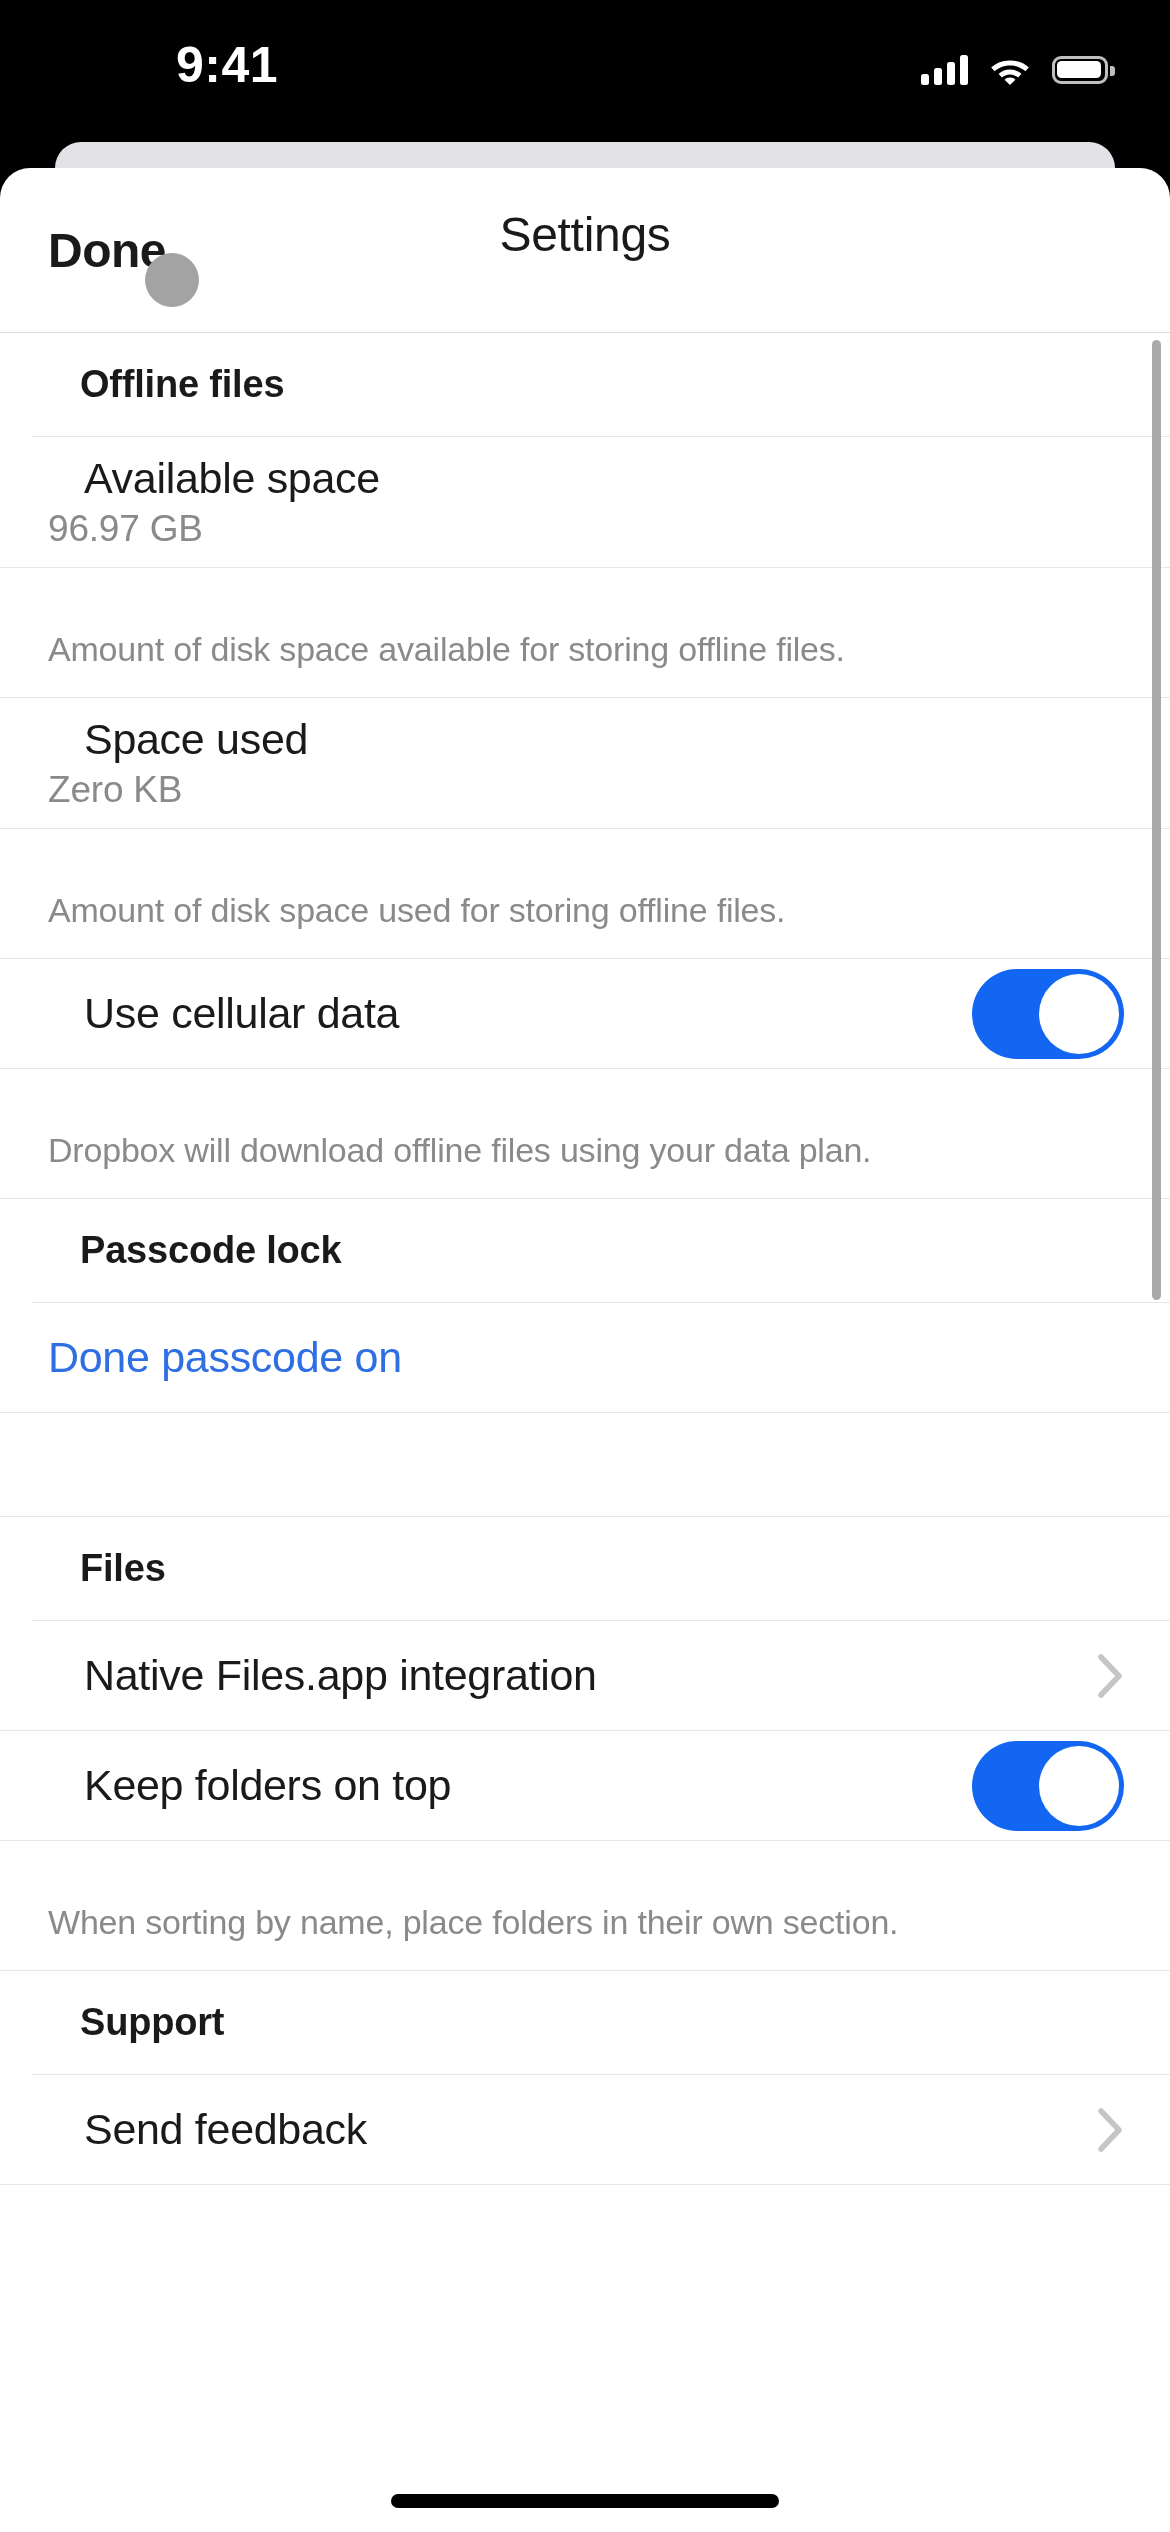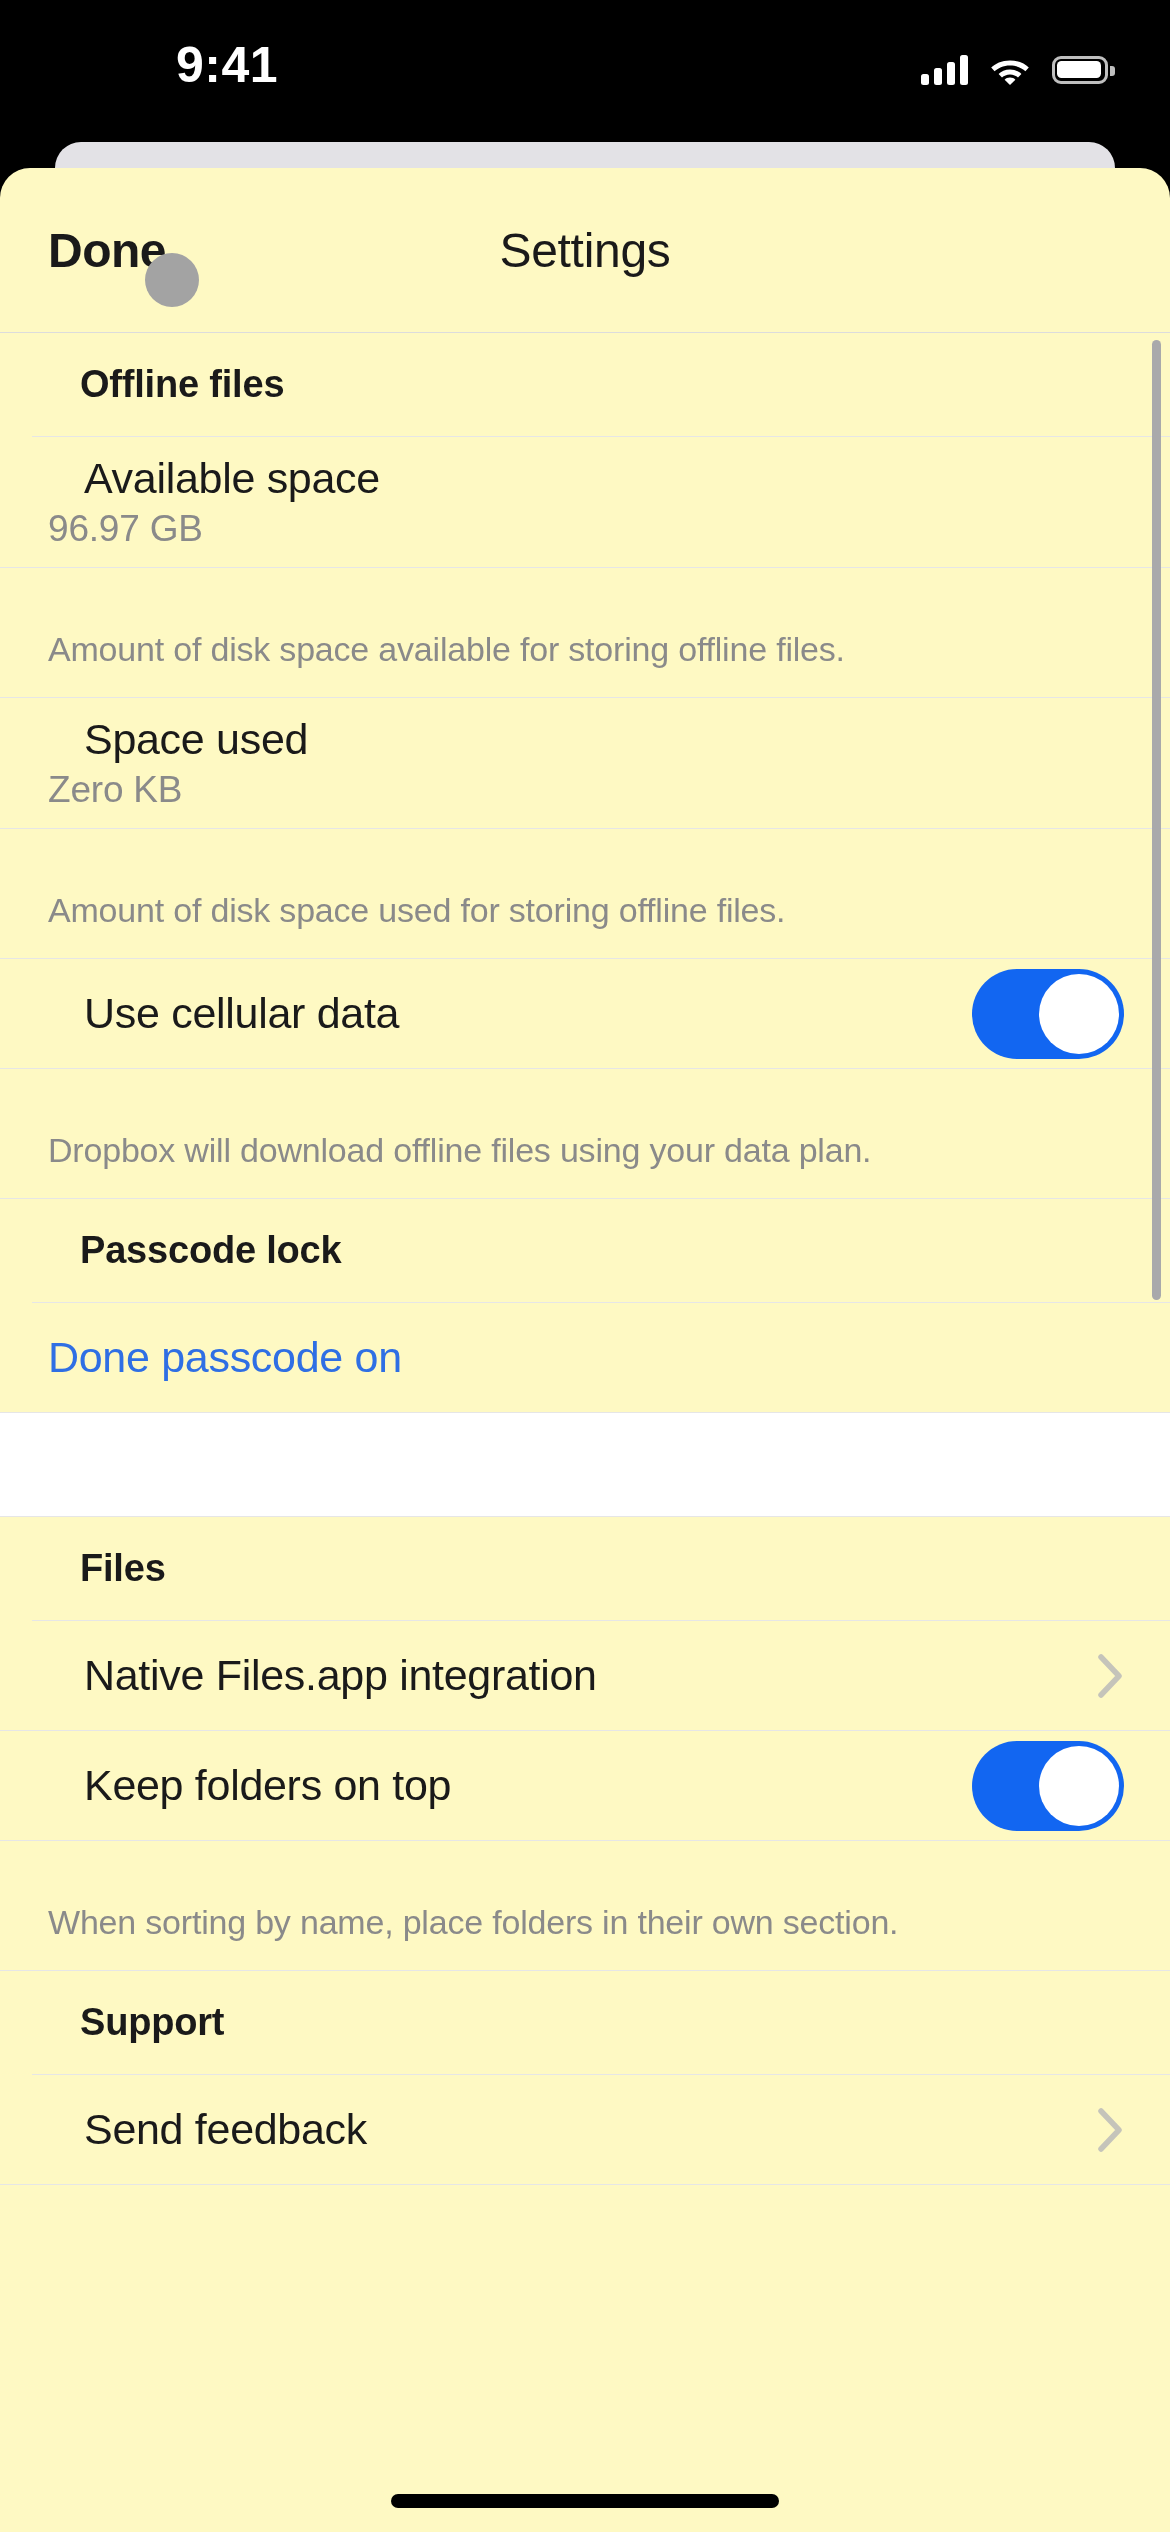--- a/index.html
+++ b/index.html
@@ -64,40 +64,40 @@
     width:1060px; height:120px;
     background:#e3e2e6;
     border-radius:26px 26px 0 0;
     z-index:5;
   }
 
   
   #sheet {
     position:absolute; left:0; top:168px;
     width:1170px; height:2364px;
-    background:#fef9c3;
+    background:#ffffff;
     border-radius:30px 30px 0 0;
     overflow:hidden;
     z-index:10;
   }
 
   
   #navbar {
     position:relative;
     height:165px;
     border-bottom:1.5px solid #dcdcdc;
   }
   #done-button {
     position:absolute; left:48px; top:52px;
     font-size:48px; font-weight:700; color:#1a1a1a;
     letter-spacing:-0.5px;
     line-height:62px;
   }
   #nav-title {
-    position:absolute; left:0; right:0; top:52px;
+    position:absolute; left:0; right:0; top:36px;
     text-align:center;
     font-size:48px; font-weight:400; color:#1a1a1a;
     letter-spacing:-0.3px;
     line-height:62px;
   }
 
   
   #list { position:relative; }
 
   .sec-header {

